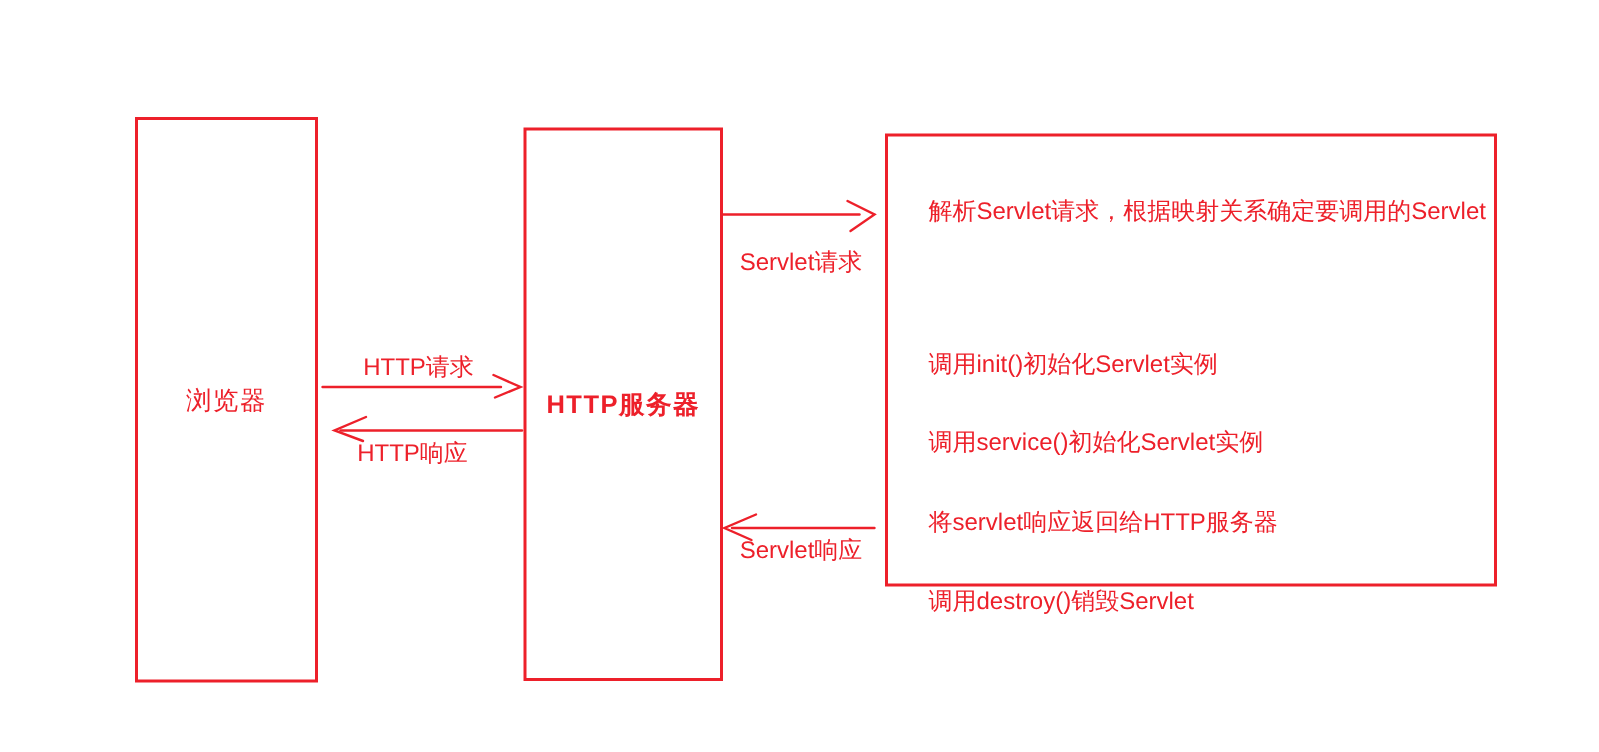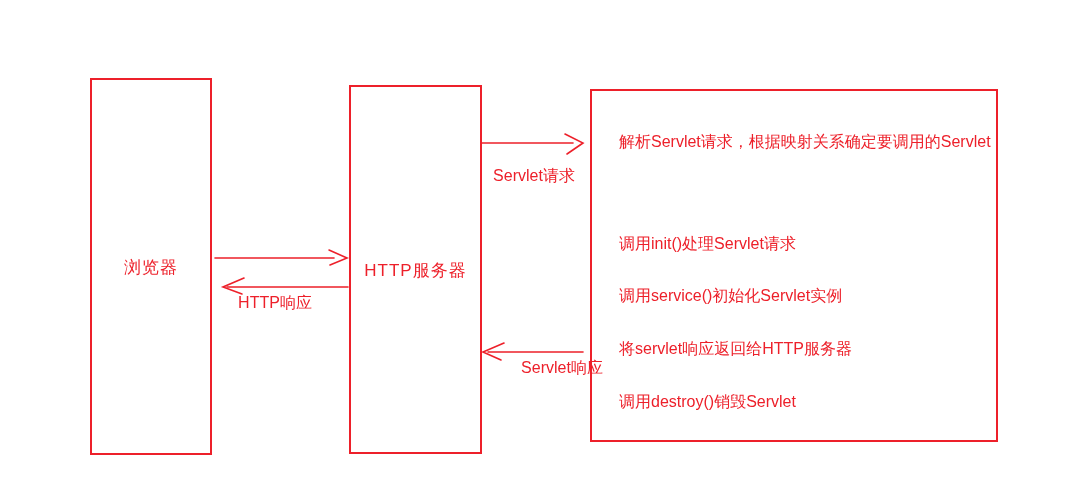--- a/index.html
+++ b/index.html
@@ -13,22 +13,22 @@
     overflow: hidden;
     color: var(--red);
   }
   .box {
     position: absolute;
     border: 2px solid var(--red);
     box-sizing: border-box;
     background: transparent;
   }
   .box-browser { left: 90px; top: 78px; width: 122px; height: 377px; padding-left: 34px; }
-  .box-server  { left: 349px; top: 85px; width: 133px; height: 369px; }
-  .box-container { left: 590px; top: 89px; width: 408px; height: 353px; }
+  .box-server  { left: 349px; top: 85px; width: 133px; height: 369px; font-weight: bold; }
+  .box-container { left: 590px; top: 89px; width: 408px; height: 302px; }
   .center-label {
     position: absolute;
     left: 0; right: 0; top: 50%;
     transform: translateY(-50%);
     text-align: center;
     font-size: 17px;
     letter-spacing: 1px;
     white-space: nowrap;
   }
   .container-title {
@@ -54,21 +54,21 @@
   .arrow-label {
     position: absolute;
     font-size: 16px;
     line-height: 18px;
     text-align: center;
     white-space: nowrap;
   }
   .lbl-http-request  { left: 214px; top: 237px; width: 130px; }
   .lbl-http-response { left: 210px; top: 294px; width: 130px; }
   .lbl-servlet-request  { left: 486px; top: 120px; width: 96px; margin-top: 47px; }
-  .lbl-servlet-response { left: 486px; top: 359px; width: 96px; margin-left: 28px; }
+  .lbl-servlet-response { left: 486px; top: 359px; width: 96px; }
   .arrows-layer {
     position: absolute;
     left: 0; top: 0;
     width: 1066px; height: 501px;
     pointer-events: none;
   }
   .arrows-layer line, .arrows-layer polyline {
     stroke: var(--red);
     stroke-width: 1.6;
     fill: none;
@@ -84,26 +84,27 @@
     <span class="center-label">浏览器</span>
   </div>
 
   <div class="box box-server">
     <span class="center-label">HTTP服务器</span>
   </div>
 
 
   <div class="box box-container">
     <div class="step step-0">解析Servlet请求，根据映射关系确定要调用的Servlet</div>
-    <div class="step step-2">调用init()处理Servlet请求</div>
+    <div class="step step-2">调用init()初始化Servlet实例</div>
     <div class="step step-3">调用service()初始化Servlet实例</div>
     <div class="step step-4">将servlet响应返回给HTTP服务器</div>
     <div class="step step-5">调用destroy()销毁Servlet</div>
   </div>
 
+  <div class="arrow-label lbl-http-request">HTTP请求</div>
   <div class="arrow-label lbl-http-response">HTTP响应</div>
   <div class="arrow-label lbl-servlet-request">Servlet请求</div>
   <div class="arrow-label lbl-servlet-response">Servlet响应</div>
 
   <svg class="arrows-layer" viewBox="0 0 1066 501" xmlns="http://www.w3.org/2000/svg">
     <g>
       <line x1="215" y1="258" x2="334" y2="258"></line>
       <polyline points="329,250 347,258 330,265"></polyline>
     </g>
     <g>

